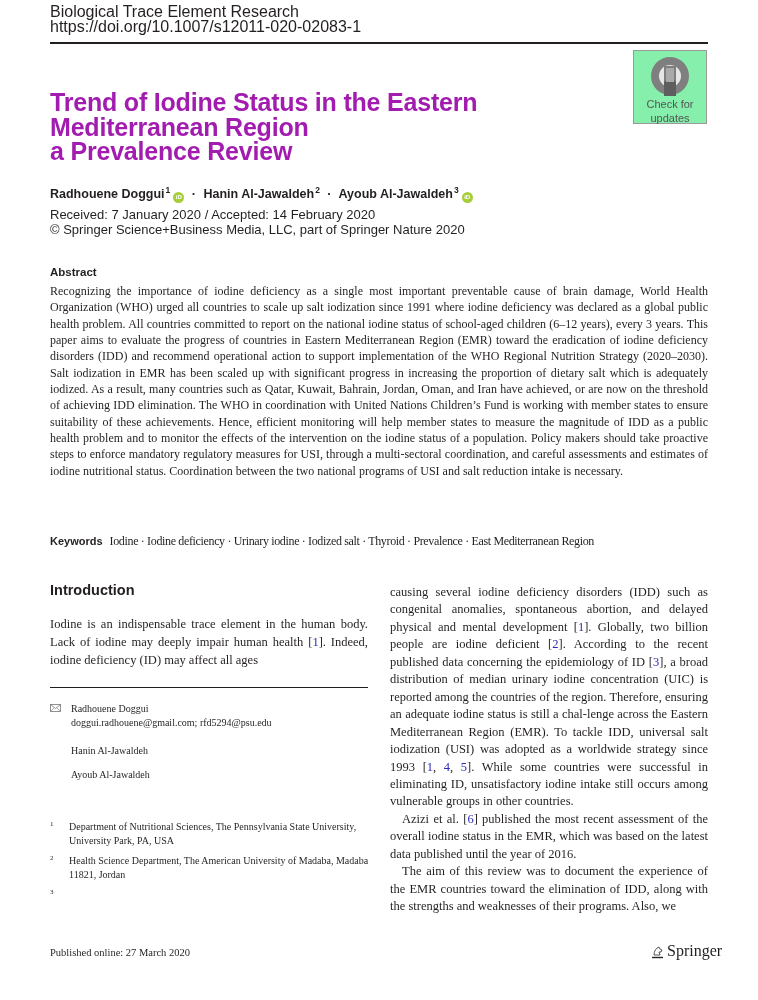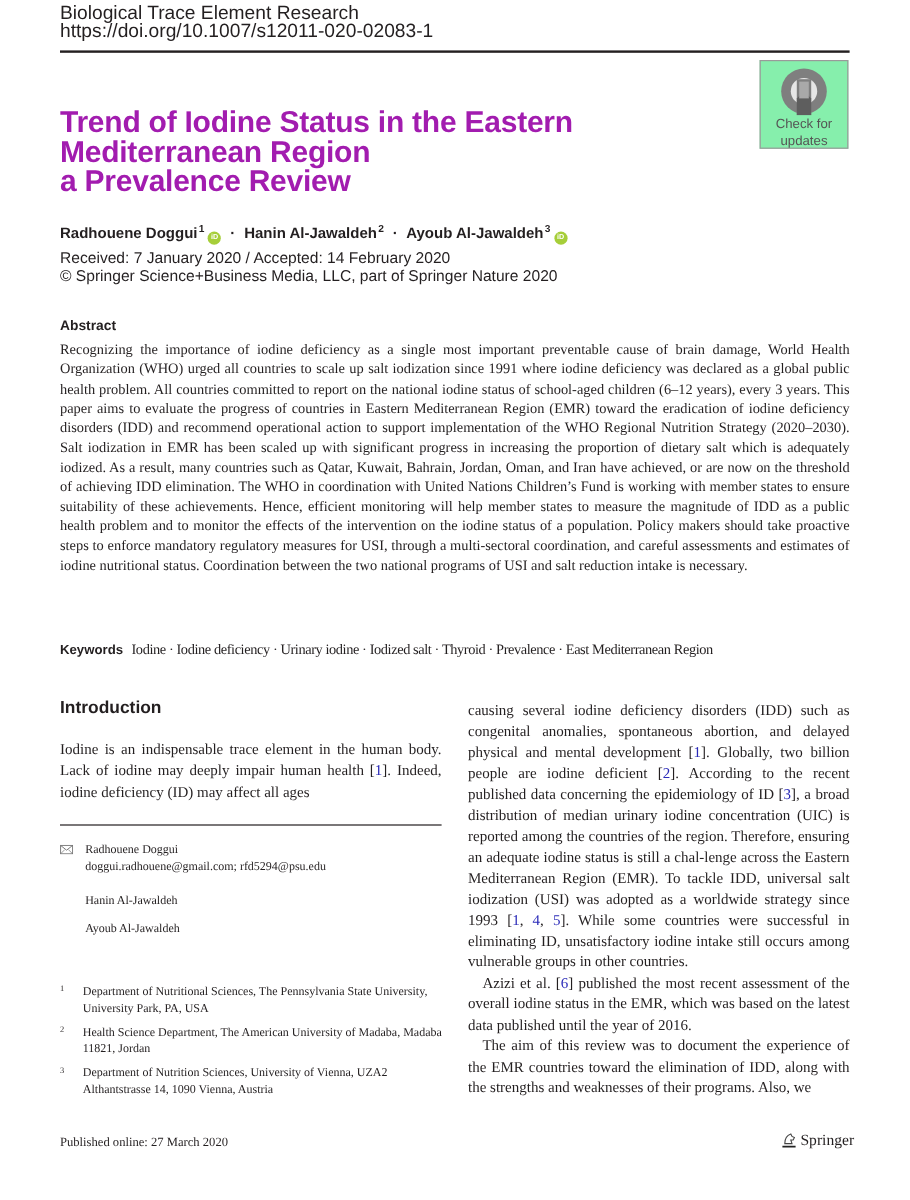--- a/index.html
+++ b/index.html
@@ -42,21 +42,21 @@
   #affiliations { position: absolute; left: 50px; top: 820px; width: 320px; font-size: 10px; line-height: 14px; }
   .aff { position: relative; padding-left: 19px; margin-bottom: 6px; }
   .aff .num { position: absolute; left: 0; top: -3px; font-size: 7px; }
 
   #intro-right { position: absolute; left: 390px; top: 584px; width: 318px; font-size: 12.5px; line-height: 17.45px; text-align: justify; }
   #intro-right p { margin: 0; }
   #intro-right p.indent { text-indent: 12px; }
   .cite { color: #2a2ab8; }
 
   #published { position: absolute; left: 50px; top: 947px; font-size: 10.5px; }
-  #springer { position: absolute; left: 651px; top: 942px; font-size: 13px; white-space: nowrap; }
+  #springer { position: absolute; left: 651px; top: 942px; font-size: 16px; white-space: nowrap; }
   #springer .horse { display: inline-block; width: 13px; height: 14px; vertical-align: -3px; margin-right: 3px; }
 </style>
 </head>
 <body>
 
 <div id="journal-header" class="sans">
   <div>Biological Trace Element Research</div>
   <div>https://doi.org/10.1007/s12011-020-02083-1</div>
 </div>
 <div id="header-rule"></div>
@@ -127,21 +127,20 @@
   <div class="aff">
     <span class="num">1</span>
     <span>Department of Nutritional Sciences, The Pennsylvania State University, University Park, PA, USA</span>
   </div>
   <div class="aff">
     <span class="num">2</span>
     <span>Health Science Department, The American University of Madaba, Madaba 11821, Jordan</span>
   </div>
   <div class="aff">
     <span class="num">3</span>
-    <span>Department of Nutrition Sciences, University of Vienna, UZA2 Althantstrasse 14, 1090 Vienna, Austria</span>
   </div>
 </div>
 
 <div id="intro-right" class="serif">
   <p><span>causing several iodine deficiency disorders (IDD) such as congenital anomalies, spontaneous abortion, and delayed physical and mental development [</span><span class="cite">1</span><span>]. Globally, two billion people are iodine deficient [</span><span class="cite">2</span><span>]. According to the recent published data concerning the epidemiology of ID [</span><span class="cite">3</span><span>], a broad distribution of median urinary iodine concentration (UIC) is reported among the countries of the region. Therefore, ensuring an adequate iodine status is still a chal-lenge across the Eastern Mediterranean Region (EMR). To tackle IDD, universal salt iodization (USI) was adopted as a worldwide strategy since 1993 [</span><span class="cite">1</span><span>, </span><span class="cite">4</span><span>, </span><span class="cite">5</span><span>]. While some countries were successful in eliminating ID, unsatisfactory iodine intake still occurs among vulnerable groups in other countries.</span></p>
   <p class="indent"><span>Azizi et al. [</span><span class="cite">6</span><span>] published the most recent assessment of the overall iodine status in the EMR, which was based on the latest data published until the year of 2016.</span></p>
   <p class="indent"><span>The aim of this review was to document the experience of the EMR countries toward the elimination of IDD, along with the strengths and weaknesses of their programs. Also, we</span></p>
 </div>
 
 <div id="published" class="serif">Published online: 27 March 2020</div>

